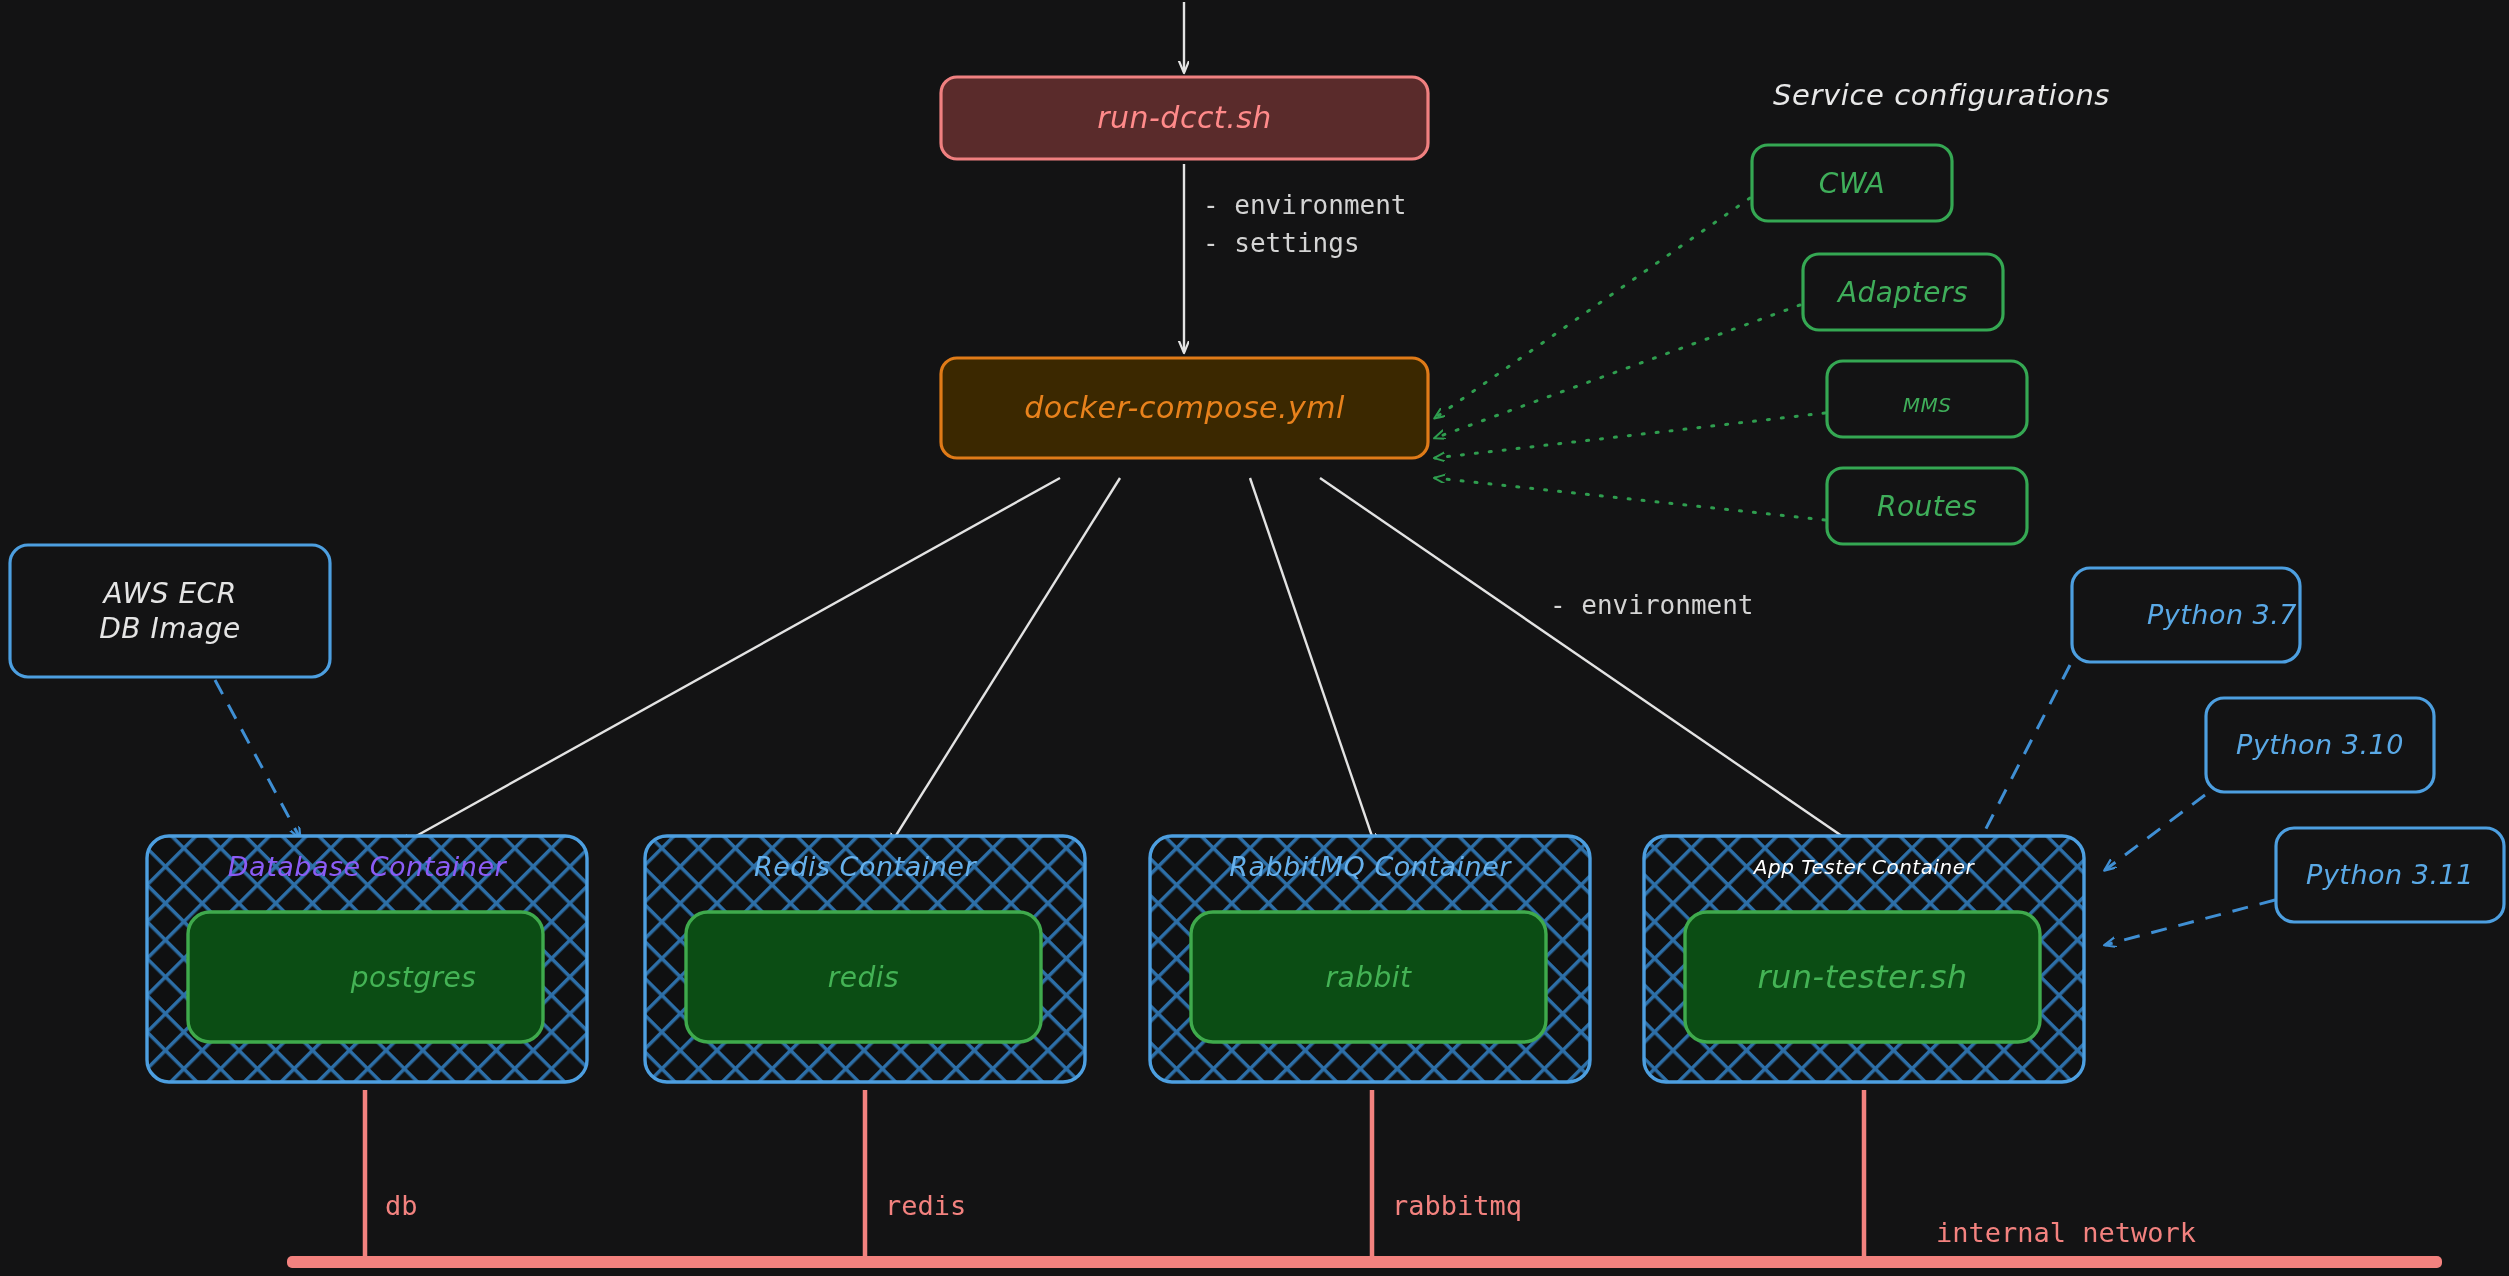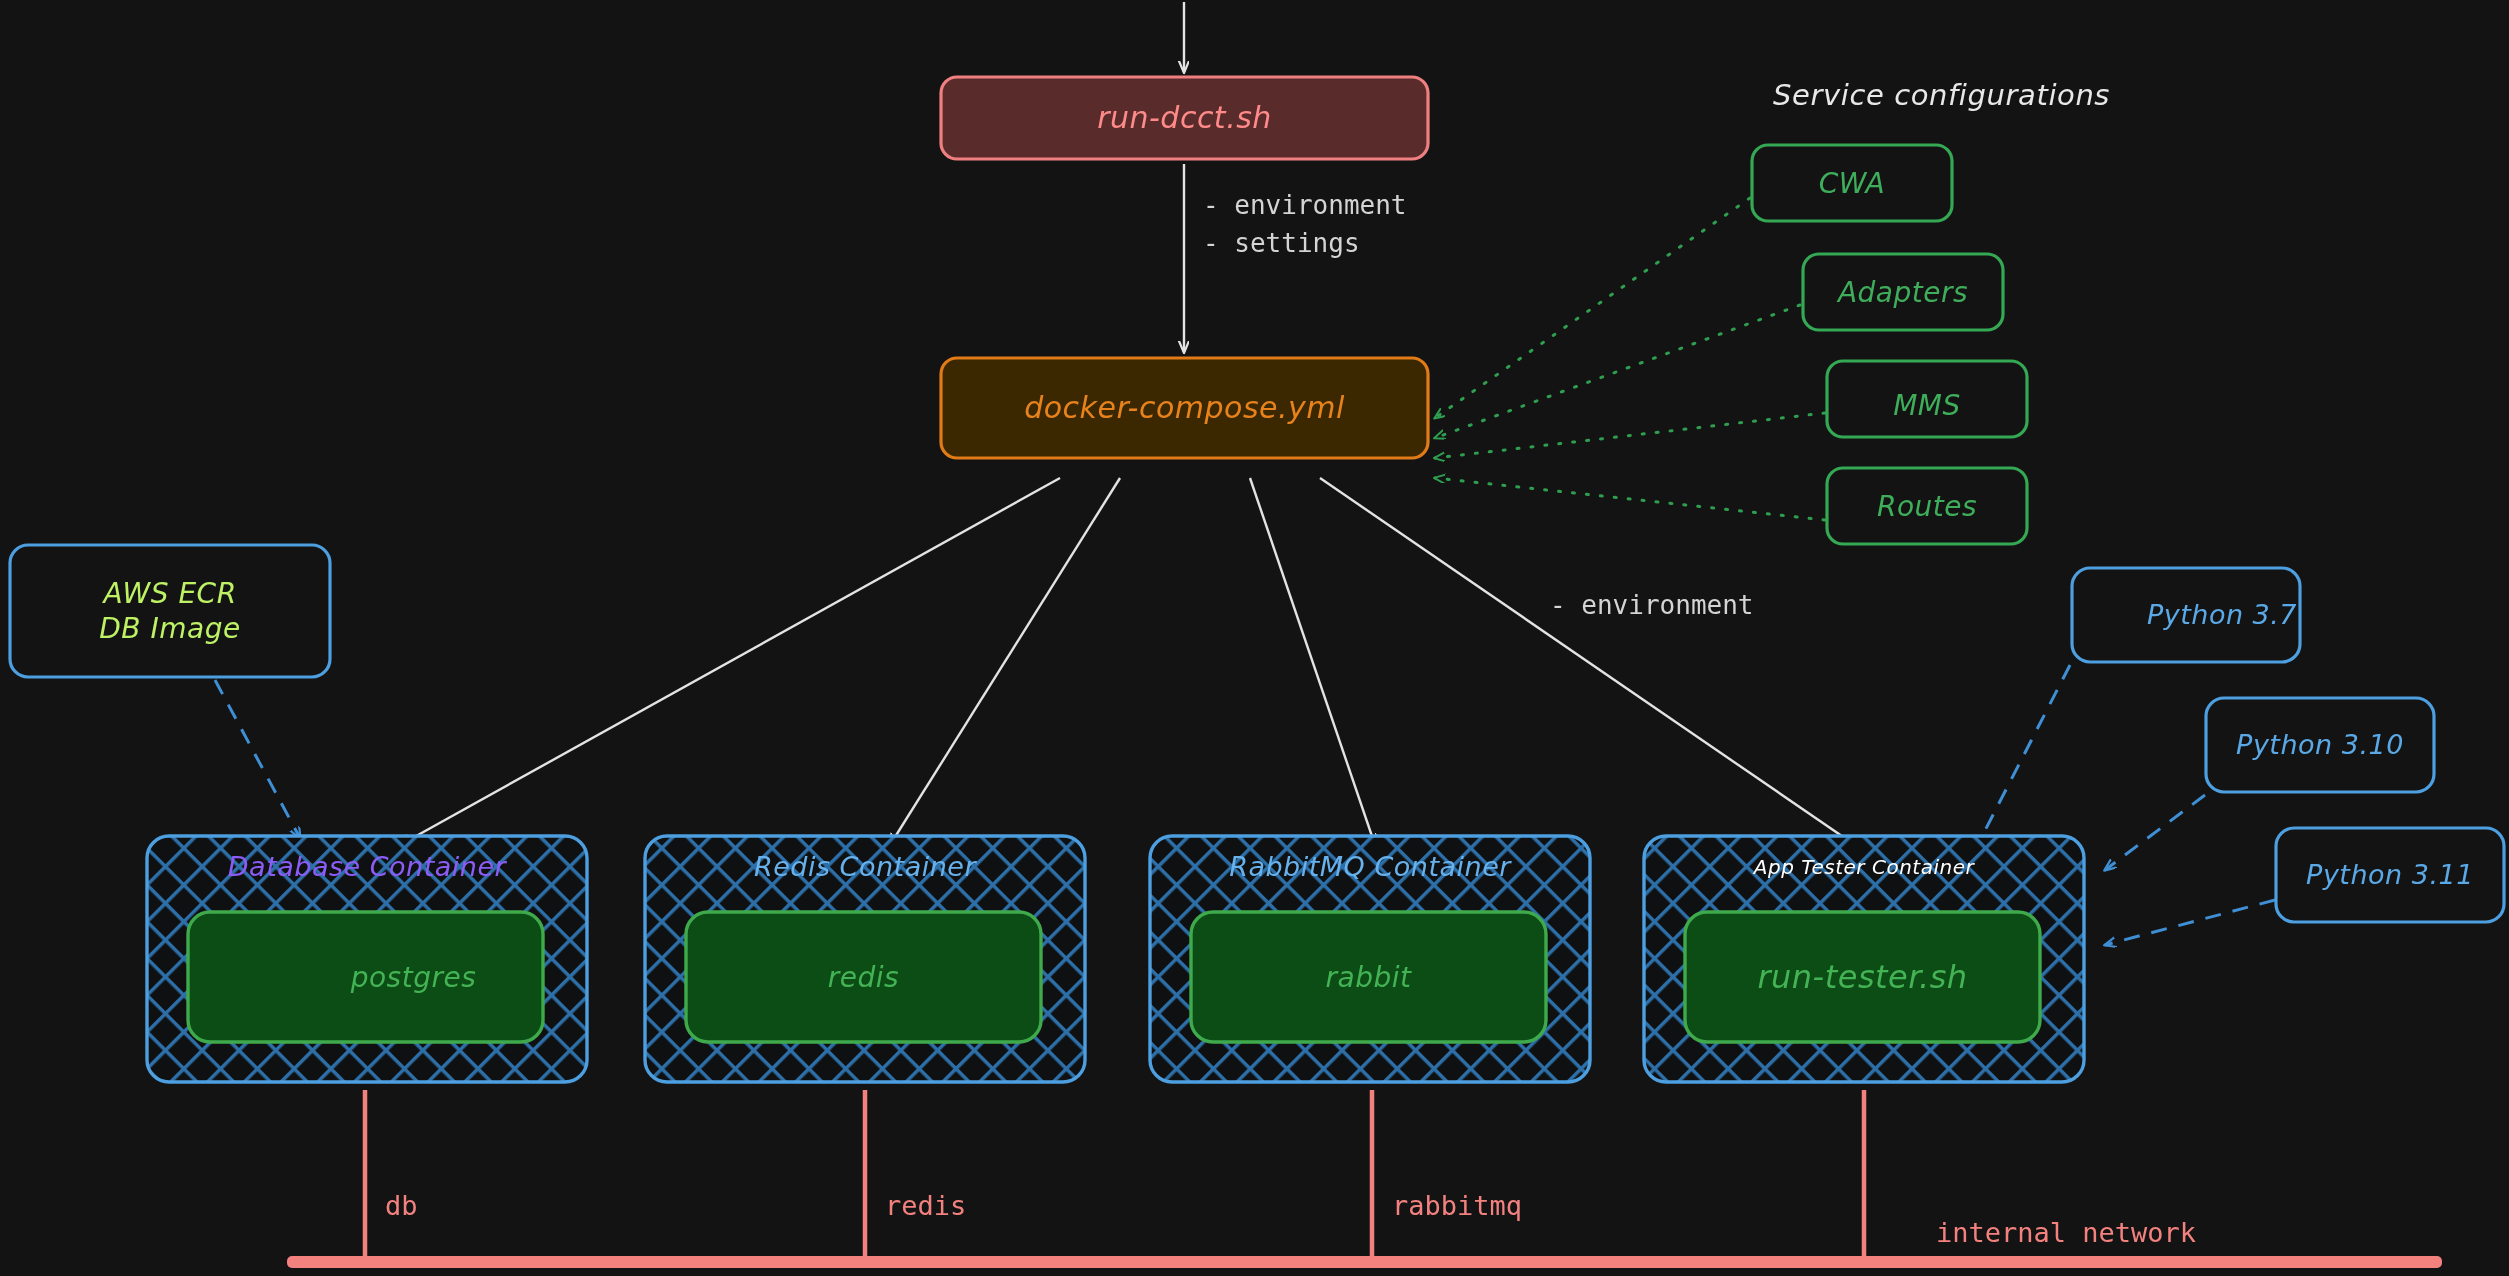--- a/index.html
+++ b/index.html
@@ -190,24 +190,24 @@
 
   <div class="edge-label" style="left:1203px; top:187px;">- environment
 - settings</div>
 
   <div class="node-label hand" style="left:941px; top:358px; width:487px; height:100px; color:#e8821c; font-size:30px;">docker-compose.yml</div>
 
   <div class="section-title" style="left:1773px; top:78px;">Service configurations</div>
 
   <div class="node-label hand" style="left:1752px; top:145px; width:200px; height:76px; color:#3fae5a; font-size:28px;">CWA</div>
   <div class="node-label hand" style="left:1803px; top:254px; width:200px; height:76px; color:#3fae5a; font-size:28px;">Adapters</div>
-  <div class="node-label hand" style="left:1827px; top:361px; width:200px; height:88px; color:#3fae5a; font-size:28px;">MMS</div>
+  <div class="node-label hand" style="left:1827px; top:361px; width:200px; height:88px; color:#3fae5a; font-size:20px;">MMS</div>
   <div class="node-label hand" style="left:1827px; top:468px; width:200px; height:76px; color:#3fae5a; font-size:28px;">Routes</div>
 
-  <div class="node-label hand" style="left:10px; top:545px; width:320px; height:132px; color:#bef264; font-size:28px;">AWS ECR
+  <div class="node-label hand" style="left:10px; top:545px; width:320px; height:132px; color:#e5e5e5; font-size:28px;">AWS ECR
 DB Image</div>
 
   <div class="edge-label" style="left:1550px; top:587px;">- environment</div>
 
   <div class="node-label hand" style="left:2072px; top:568px; width:228px; height:94px; color:#5aa9e6; font-size:27px;margin-left:36px;">Python 3.7</div>
   <div class="node-label hand" style="left:2206px; top:698px; width:228px; height:94px; color:#5aa9e6; font-size:27px;">Python 3.10</div>
   <div class="node-label hand" style="left:2276px; top:828px; width:228px; height:94px; color:#5aa9e6; font-size:27px;">Python 3.11</div>
 
   <div class="node-label hand" style="left:147px; top:846px; width:440px; height:42px; color:#8b5cf6; font-size:27px;">Database Container</div>
   <div class="node-label hand" style="left:645px; top:846px; width:440px; height:42px; color:#67b1ec; font-size:27px;">Redis Container</div>

